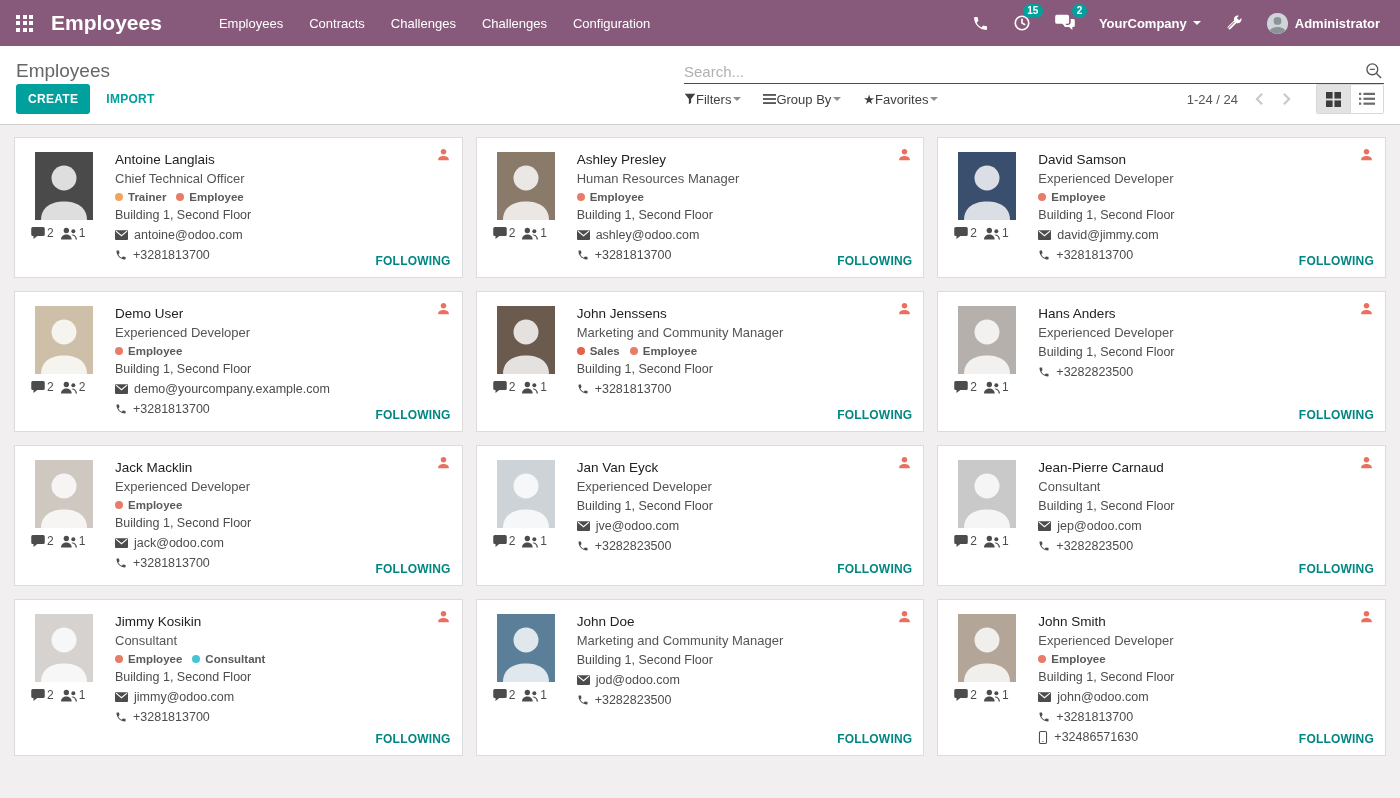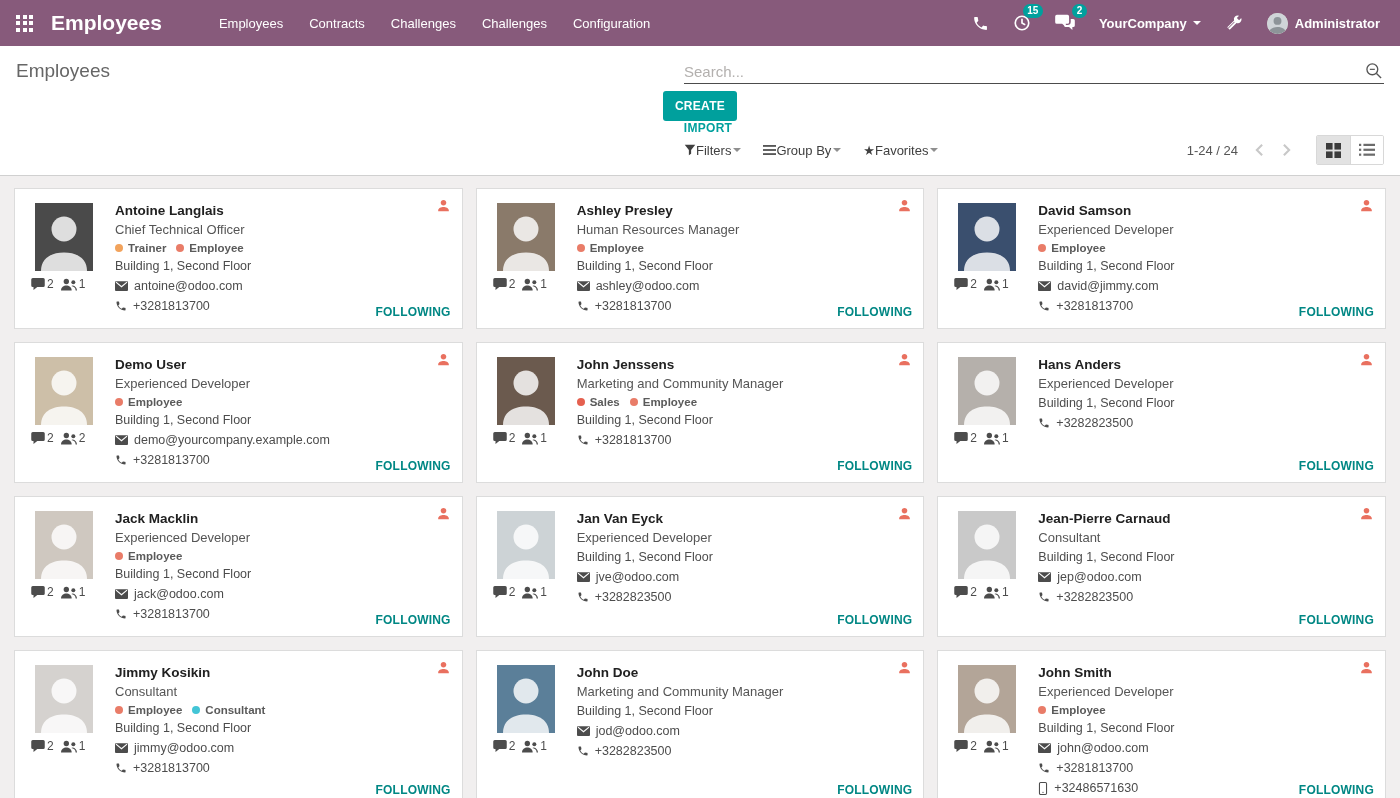--- a/index.html
+++ b/index.html
@@ -23,21 +23,21 @@
   .user-avatar { width:21px; height:21px; border-radius:50%; background:#d8d2c9; overflow:hidden; }
   .caret { width:0; height:0; border-left:4px solid transparent; border-right:4px solid transparent; border-top:4px solid currentColor; display:inline-block; }
 
   
   .control-panel { background:#fff; padding:12px 16px 10px; border-bottom:1px solid #d0d0d0; }
   .cp-row1 { display:flex; align-items:flex-end; }
   .breadcrumb { font-size:19px; color:#666; line-height:26px; cursor:default; }
   .searchview { width:700px; margin-left:auto; border-bottom:1px solid #4c4c4c; display:flex; align-items:center; padding-bottom:2px; }
   .searchview input { flex:1; border:none; outline:none; font-size:15px; color:#3b82f6; font-family:inherit; }
   .searchview input::placeholder { color:#b3b0ae; }
-  .cp-row2 { display:flex; align-items:center; margin-top:7px;flex-direction:column; }
+  .cp-row2 { display:flex; align-items:center; margin-top:0; }
   .btn-create { background:#00A09D; color:#fff; border:none; font-size:12px; font-weight:bold; letter-spacing:.3px;
                 padding:8px 12px; border-radius:3px; cursor:pointer; font-family:inherit; }
   .btn-import { background:none; border:none; color:#00A09D; font-weight:bold; font-size:12px; letter-spacing:.3px;
                 margin-left:16px; cursor:pointer; font-family:inherit; }
   .searchview-options { width:700px; margin-left:auto; display:flex; align-items:center; }
   .sv-btn { display:flex; align-items:center; font-size:13px; color:#404040; margin-right:22px; cursor:pointer; }
   .sv-btn .caret { border-top-color:#8f8f8f; margin-left:2px; }
   .sv-btn .star { color:#404040; font-size:13px; }
   .pager { margin-left:auto; display:flex; align-items:center; font-size:13px; color:#555;text-align:center; }
   .pager-arrow { padding:4px 8px; cursor:pointer; color:#c8c8c8; display:flex; }
@@ -49,21 +49,21 @@
 
   
   .kanban { padding:12px 14px; display:grid; grid-template-columns:repeat(3,1fr); gap:13px; }
   .card { background:#fff; border:1px solid #dcdcdc; position:relative; display:flex; padding:8px; min-height:141px; cursor:pointer; }
   .card-left { width:82px; flex-shrink:0; padding:6px 0 0 12px; }
   .avatar { width:58px; height:68px; display:block; }
   .counts { display:flex; align-items:center; gap:7px; margin-top:6px; margin-left:-4px; font-size:12px; color:#4c4c4c; }
   .count { display:flex; align-items:center; gap:2px; cursor:pointer; }
   .count svg { display:block; }
   .card-body { flex:1; padding:4px 2px 0 10px; }
-  .emp-name { font-size:13.5px; font-weight:bold; color:#212121; line-height:19px; }
+  .emp-name { font-size:13.5px; font-weight:normal; color:#212121; line-height:19px; }
   .emp-job { font-size:13px; color:#555; line-height:19px; }
   .tags { display:flex; gap:10px; margin:3px 0 2px; }
   .tag { display:flex; align-items:center; gap:5px; font-size:11.5px; font-weight:bold; color:#5a5a5a; }
   .tag-dot { width:8px; height:8px; border-radius:50%; display:inline-block; }
   .emp-line { display:flex; align-items:center; gap:6px; font-size:12.5px; color:#4c4c4c; line-height:20px; }
   .emp-line svg { flex-shrink:0; }
   .presence { position:absolute; top:9px; right:11px; color:#e9705f; }
   .follow { position:absolute; bottom:9px; right:11px; color:#008784; font-size:12px; font-weight:bold; letter-spacing:.2px; cursor:pointer; }
 </style>
 </head>

